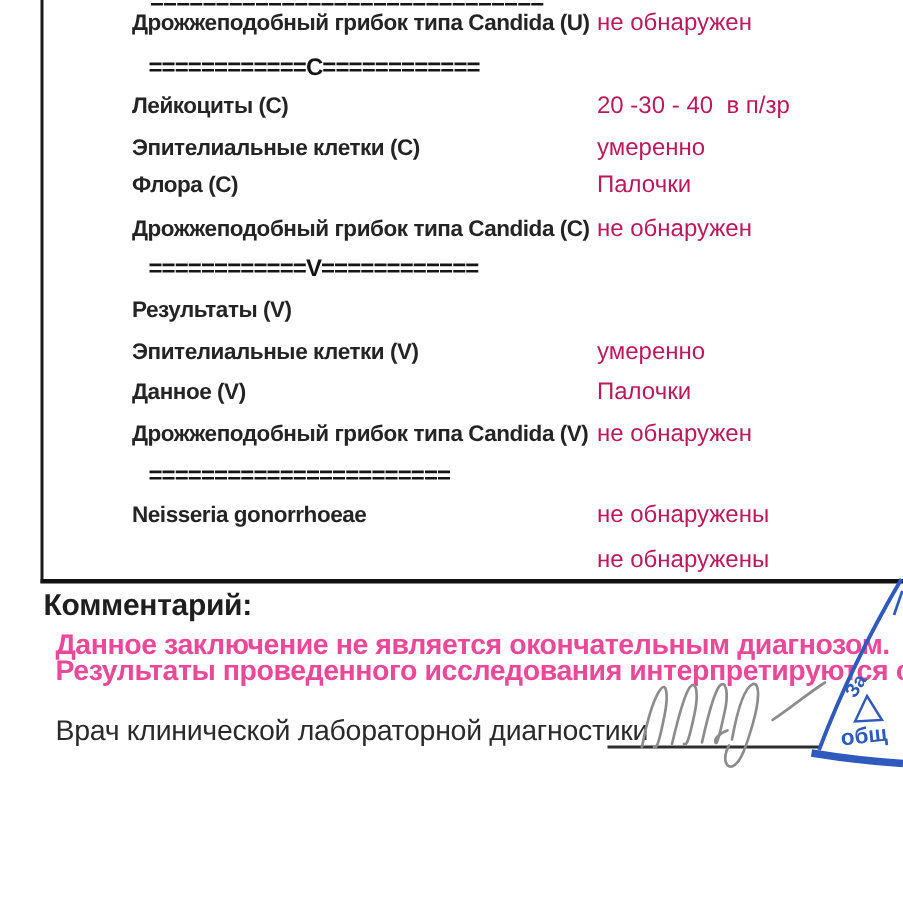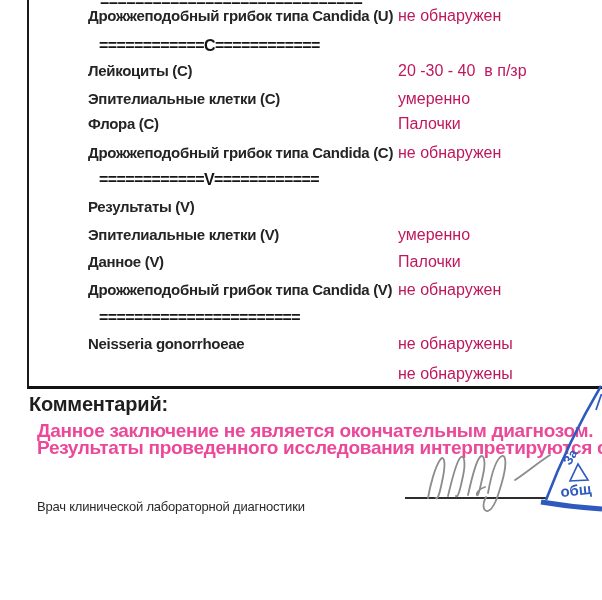--- a/index.html
+++ b/index.html
@@ -18,21 +18,21 @@
   }
   .row{position:absolute;left:59px;width:540px;height:20px;
        font-size:15px;letter-spacing:-0.3px;line-height:19px;white-space:nowrap;color:#242424;}
   .row .lbl{display:inline-block;font-weight:bold;}
   .row .val{position:absolute;left:310px;top:0;font-size:16px;letter-spacing:0;white-space:pre;color:#be185d;}
   .sep-row{position:absolute;left:70px;height:20px;line-height:19px;
        font-size:16px;font-weight:700;letter-spacing:-0.6px;color:#151515;white-space:nowrap;}
 
   .comment-head{position:absolute;left:29px;top:393px;font-size:20px;font-weight:700;color:#1e1e1e;letter-spacing:-0.2px;}
   .comment-line{position:absolute;left:37px;font-size:19px;font-weight:700;color:#ec4899;letter-spacing:-0.3px;white-space:nowrap;}
-  .doctor-line{position:absolute;left:37px;top:477px;font-size:13px;color:#2a2a2a;letter-spacing:-0.2px;white-space:nowrap;margin-top:22px;}
+  .doctor-line{position:absolute;left:37px;top:477px;font-size:19px;color:#2a2a2a;letter-spacing:-0.2px;white-space:nowrap;}
 
   .sig-line{position:absolute;left:405px;top:497px;width:142px;height:2px;background:#2e2e2e;}
   .sig-svg{position:absolute;left:415px;top:445px;width:145px;height:75px;}
   .stamp-svg{position:absolute;left:528px;top:384px;width:74px;height:132px;}
   .stamp-text{font-family:"Liberation Sans", sans-serif;font-weight:700;}
 </style>
 </head>
 <body>
 
 <div class="page">

